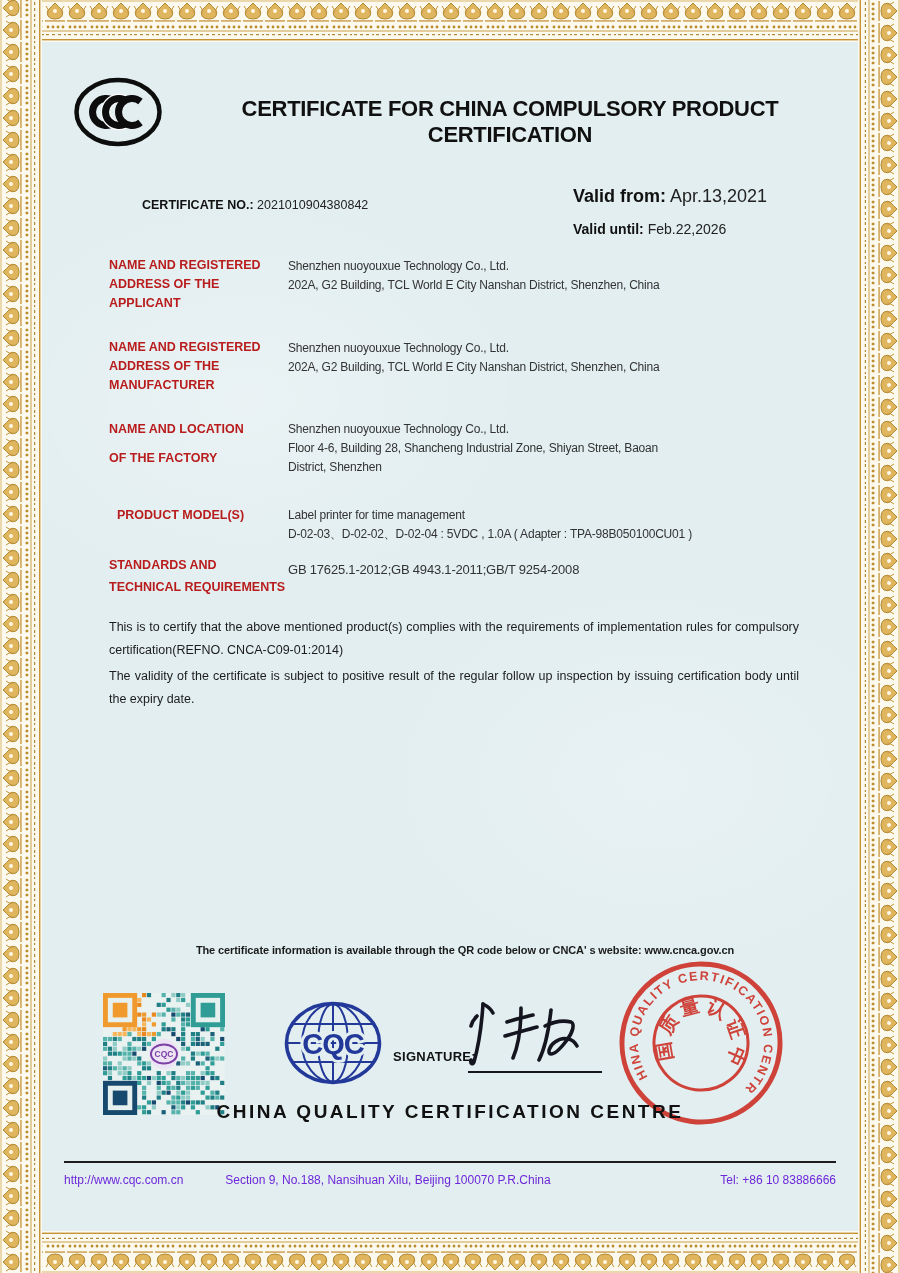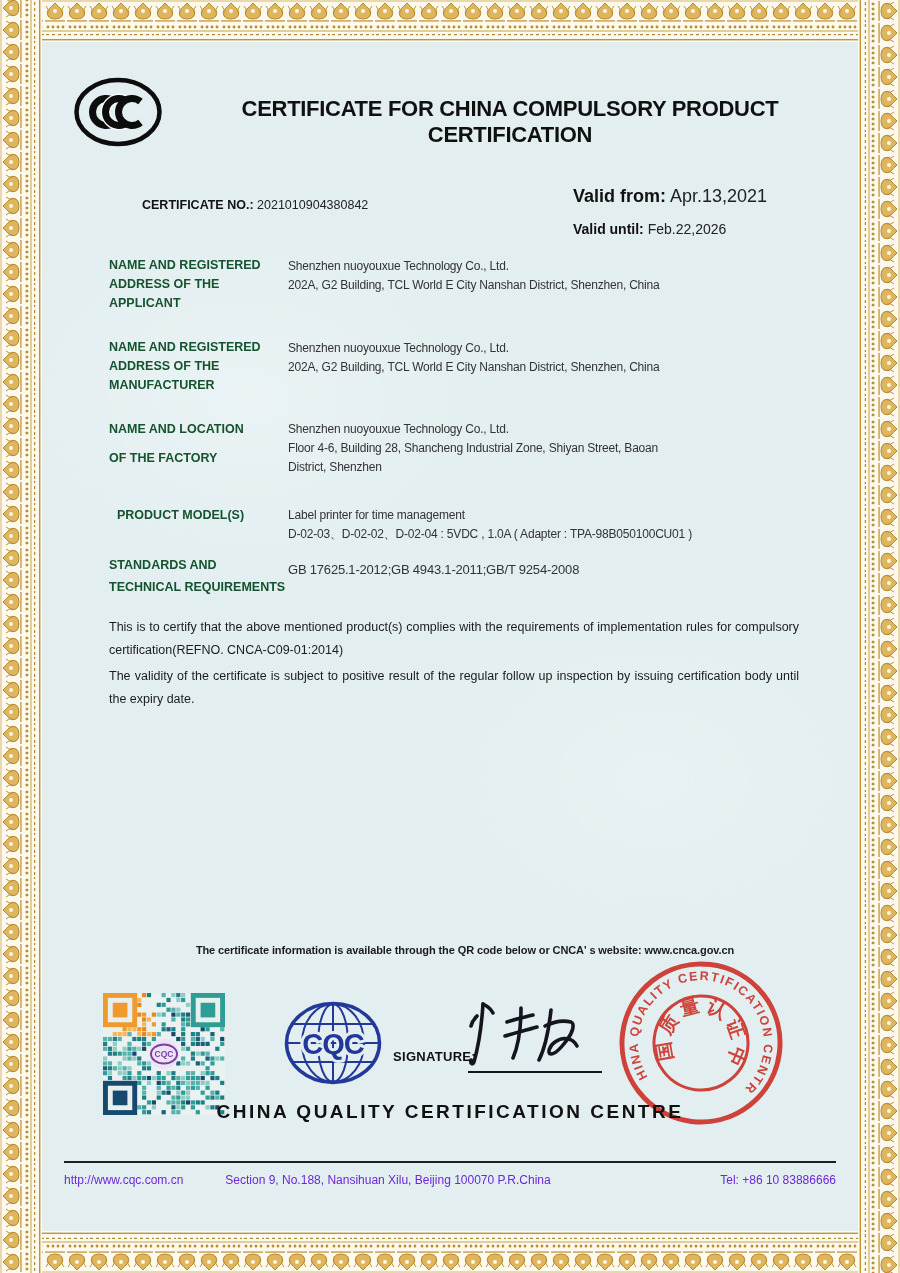--- a/index.html
+++ b/index.html
@@ -14,21 +14,21 @@
        radial-gradient(ellipse 420px 300px at 75% 62%,rgba(255,255,255,.22),rgba(255,255,255,0) 70%);}
   .abs{position:absolute;z-index:2;}
   .title{left:180px;top:96px;width:660px;text-align:center;font-size:22px;font-weight:bold;
          letter-spacing:-.3px;color:#101010;transform:scaleX(1.0);}
   .certline{left:142px;top:198px;font-size:12.5px;color:#222;}
   .vfrom{left:573px;top:186px;font-size:18px;color:#222;}
   .vuntil{left:573px;top:221px;font-size:14px;color:#222;}
   .blabel{font-weight:bold;color:#111;}
   .bval{color:#222;}
   .flabel{position:absolute;z-index:2;left:109px;width:180px;font-weight:bold;font-size:12.5px;
-          line-height:19px;color:#14532d;}
+          line-height:19px;color:#b91c1c;}
   .fvalue{position:absolute;z-index:2;left:288px;width:525px;font-size:12px;line-height:19px;color:#333;
           letter-spacing:-.2px;}
   .paras{left:109px;top:616px;width:690px;font-size:12.5px;line-height:22.5px;color:#1c1c1c;}
   .paras p{margin:0 0 4px 0;}
   .just{text-align:justify;}
   .note{left:0;top:944px;width:930px;text-align:center;font-size:11px;font-weight:bold;
         letter-spacing:-.1px;color:#1b1b1b;}
   .orgname{left:0;top:1101px;width:900px;text-align:center;font-size:19px;font-weight:bold;
            letter-spacing:2.5px;color:#111;}
   .sig-label{left:393px;top:1049px;font-size:13px;font-weight:bold;color:#111;letter-spacing:.3px;}

